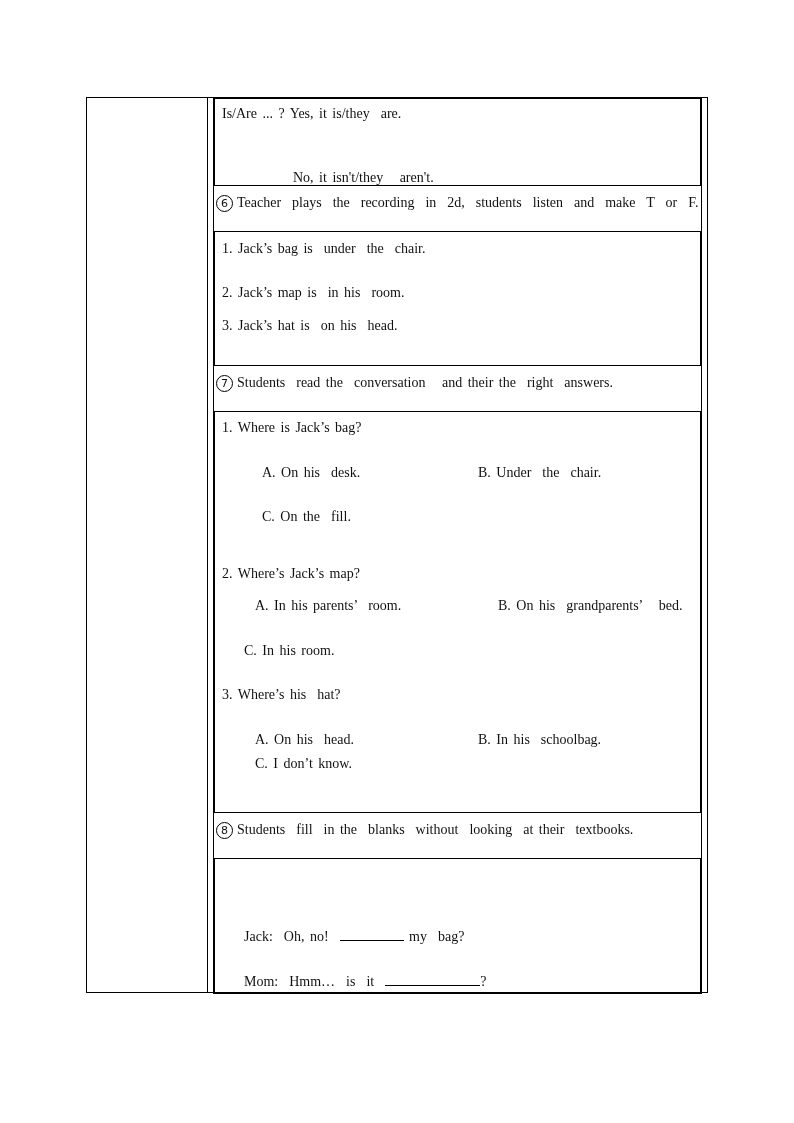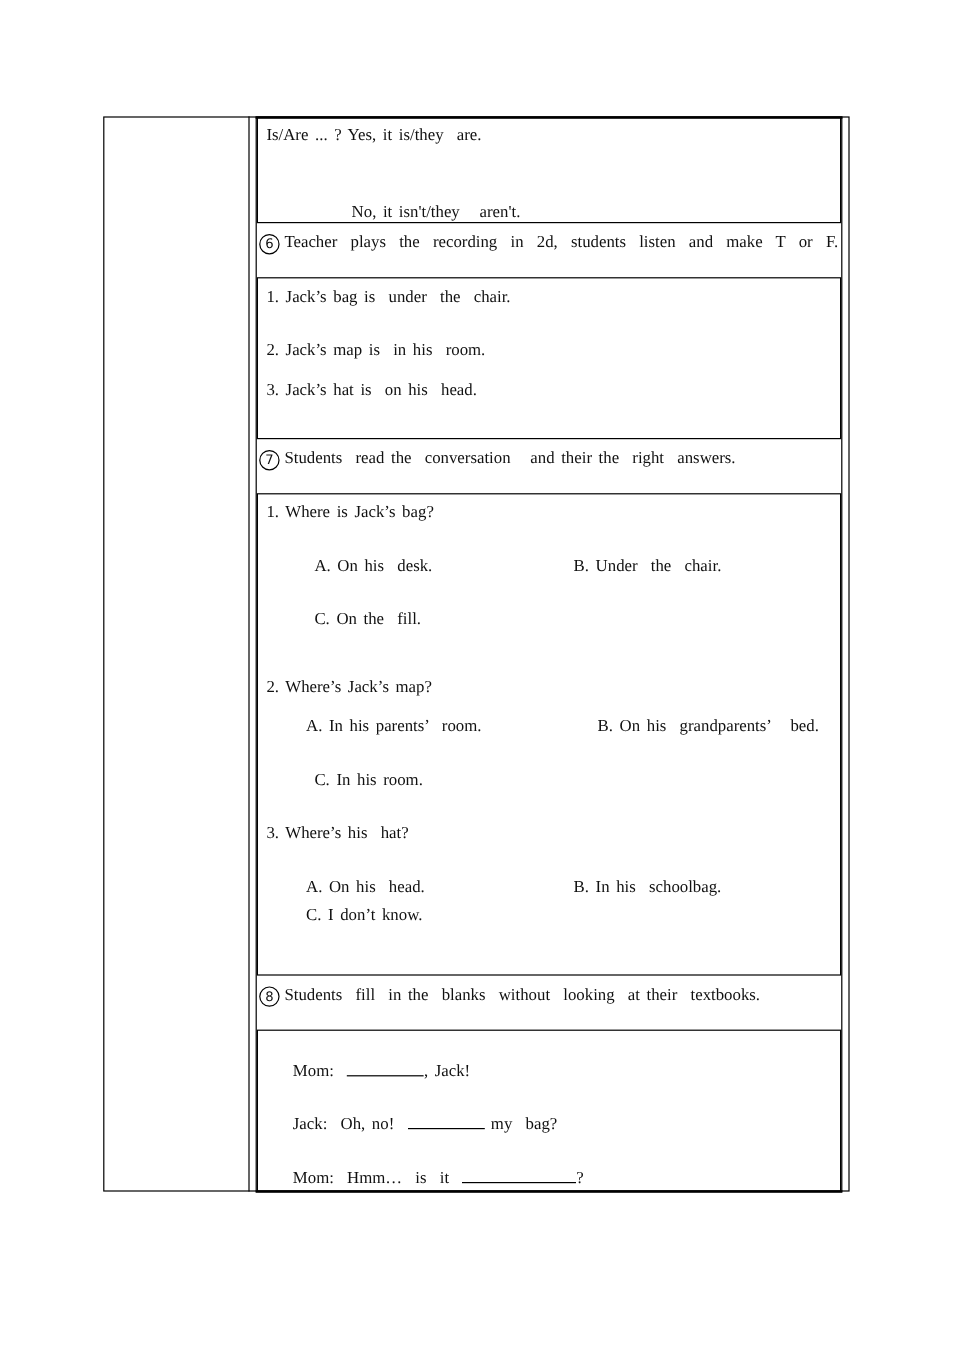--- a/index.html
+++ b/index.html
@@ -140,37 +140,34 @@
   <div class="box" style="top:411px; height:402px;"></div>
 
   <div class="line" style="left:222px; top:420px;">1. Where is Jack’s bag?</div>
   <div class="line" style="left:262px; top:465px;text-align:right;">A. On his  desk.</div>
   <div class="line" style="left:478px; top:465px;">B. Under  the  chair.</div>
   <div class="line" style="left:262px; top:509px;">C. On the  fill.</div>
 
   <div class="line" style="left:222px; top:566px;">2. Where’s Jack’s map?</div>
   <div class="line" style="left:255px; top:598px;">A. In his parents’  room.</div>
   <div class="line" style="left:471px; top:598px;margin-left:27px;">B. On his  grandparents’   bed.</div>
-  <div class="line" style="left:262px; top:643px;">C. In his room.</div>
+  <div class="line" style="left:244px; top:643px;">C. In his room.</div>
 
   <div class="line" style="left:222px; top:687px;">3. Where’s his  hat?</div>
   <div class="line" style="left:255px; top:732px;">A. On his  head.</div>
   <div class="line" style="left:478px; top:732px;">B. In his  schoolbag.</div>
   <div class="line" style="left:255px; top:756px;">C. I don’t know.</div>
 
   <div class="step" style="top:821px;">
     <span class="circ">8</span>
     <span>Students  fill  in the  blanks  without  looking  at their  textbooks.</span>
   </div>
 
   <div class="box" style="top:858px; height:135px;"></div>
 
-  <div class="line" style="left:222px; top:867px;">
-    <span>Mom:  </span><span class="blank" style="width:64px;"></span><span>, Jack!</span>
-  </div>
 
   <div class="line" style="left:222px; top:956px;">
     <span>Mom:  Hmm…  is  it  </span><span class="blank" style="width:95px;"></span><span>?</span>
   </div>
 
   <div class="line" style="left:222px; top:911px;">
     <span>Jack:  Oh, no!  </span><span class="blank" style="width:64px;"></span><span> my  bag?</span>
   </div>
 
 </div>

